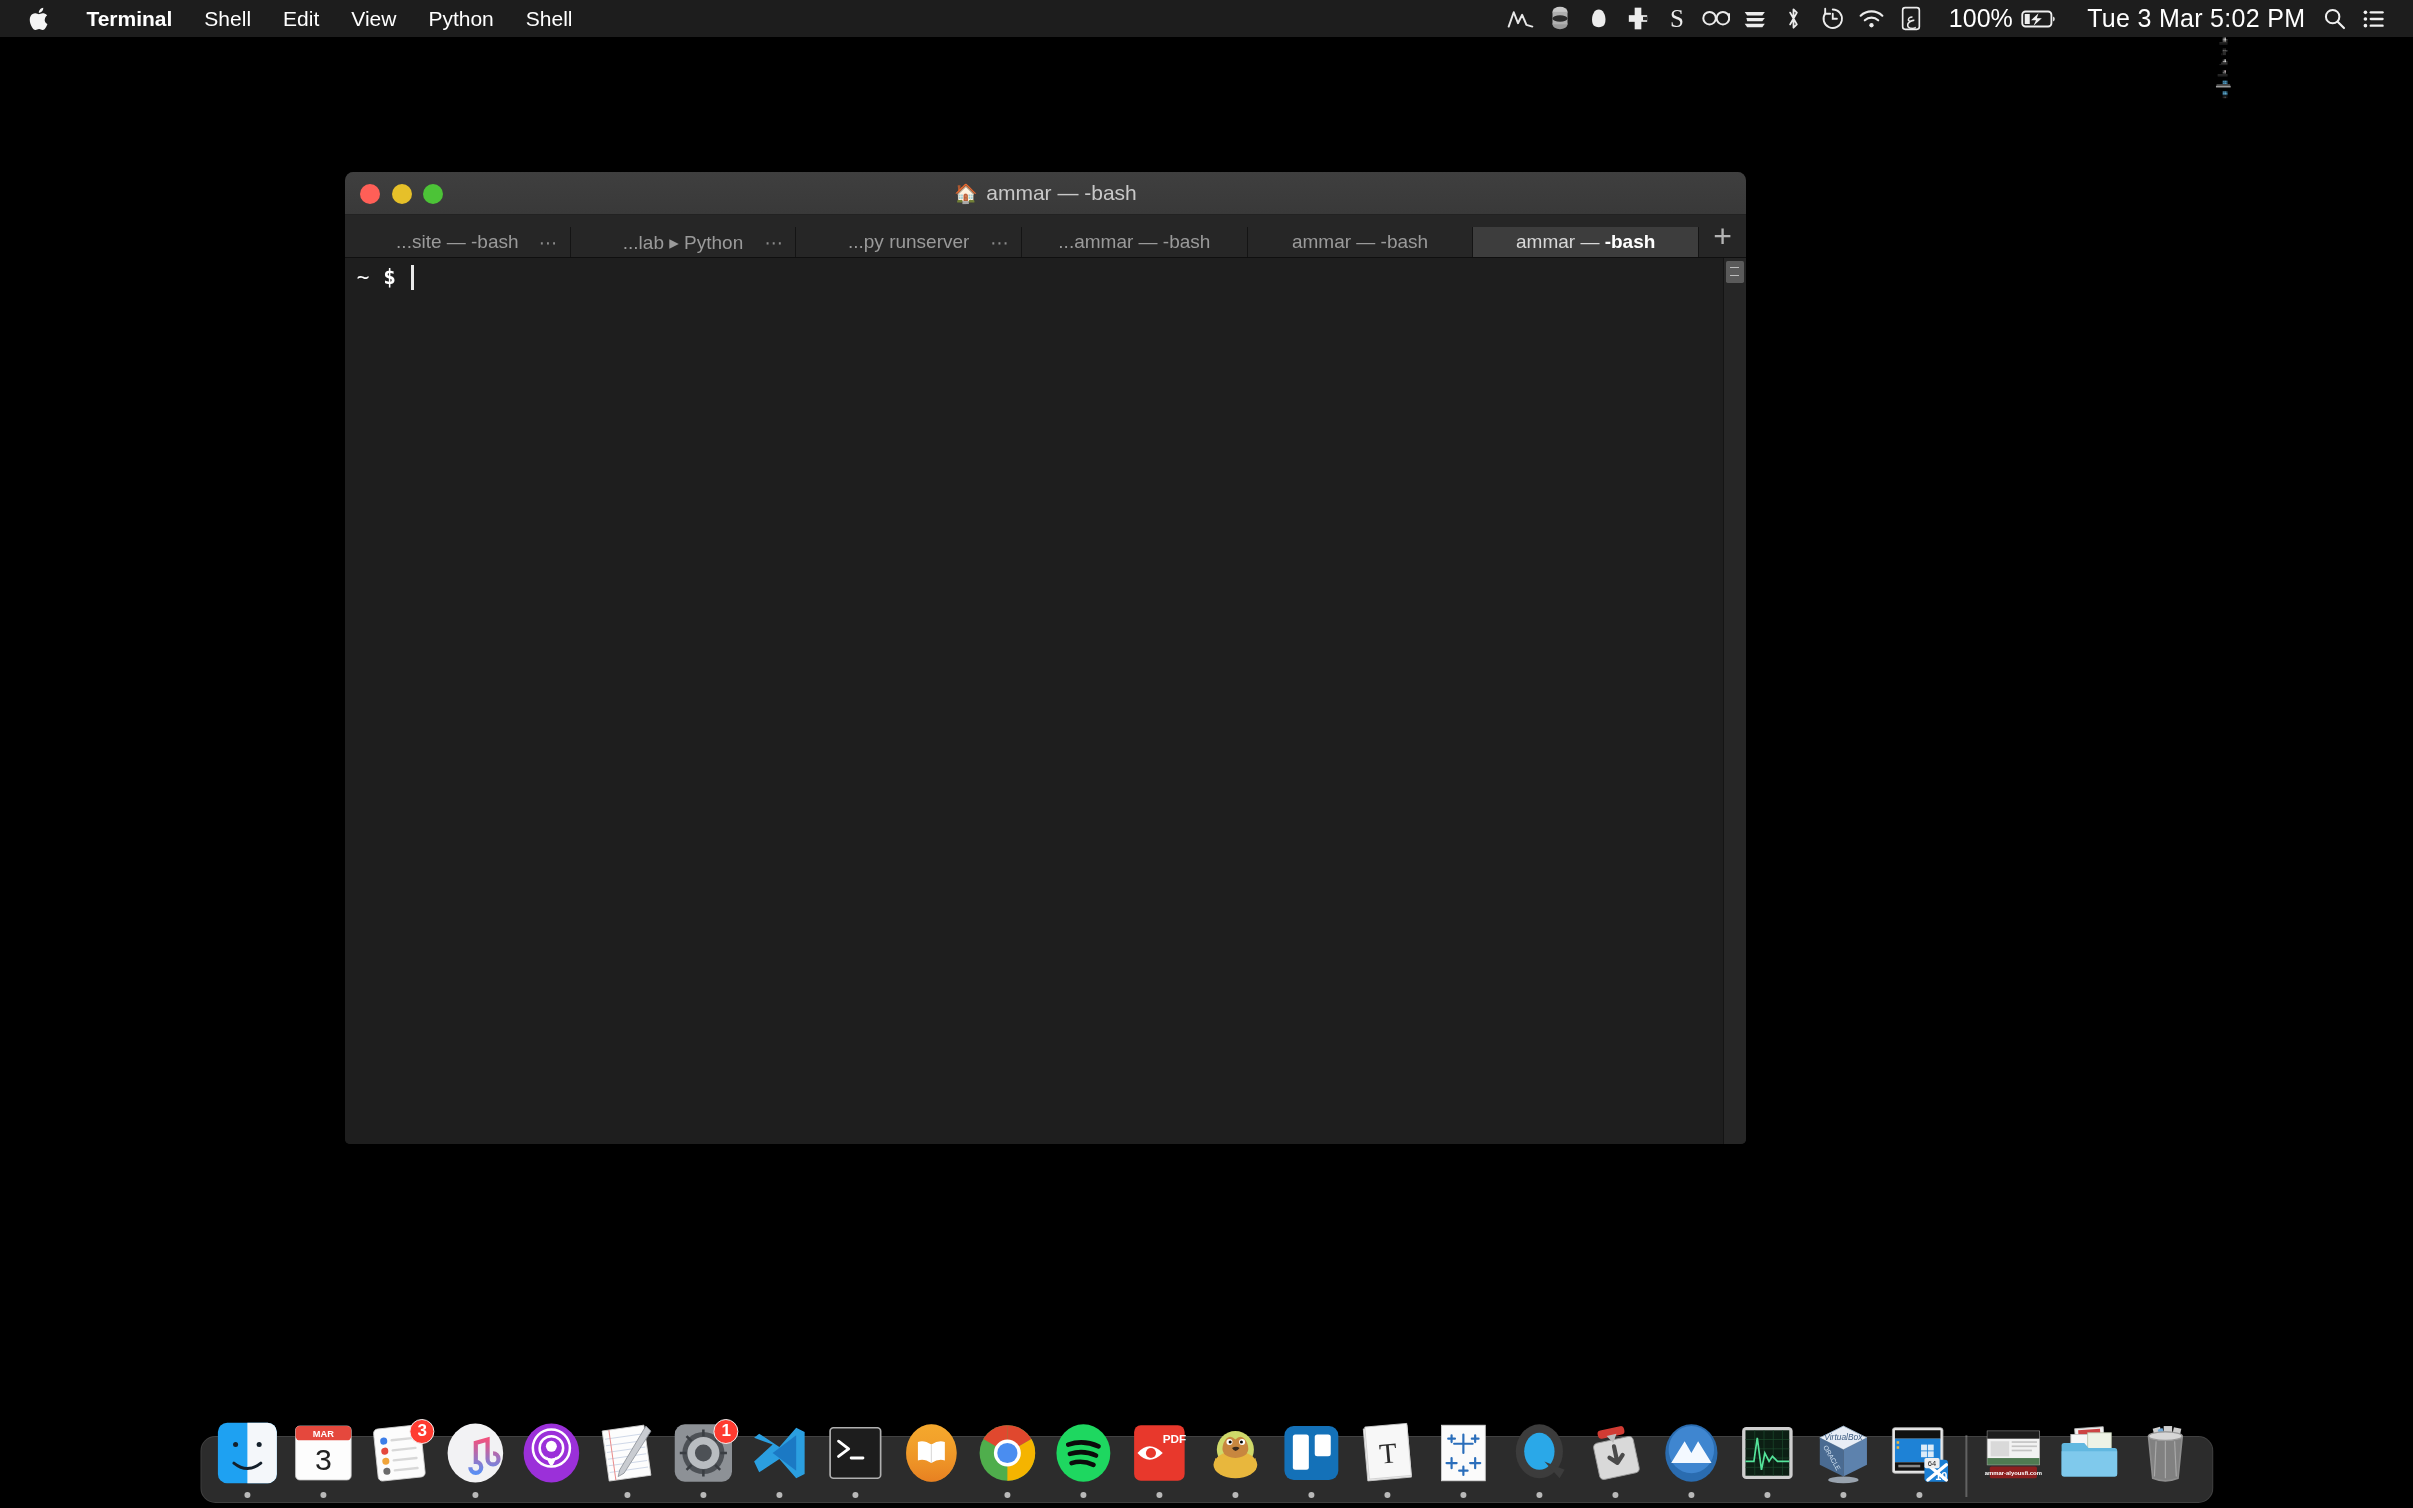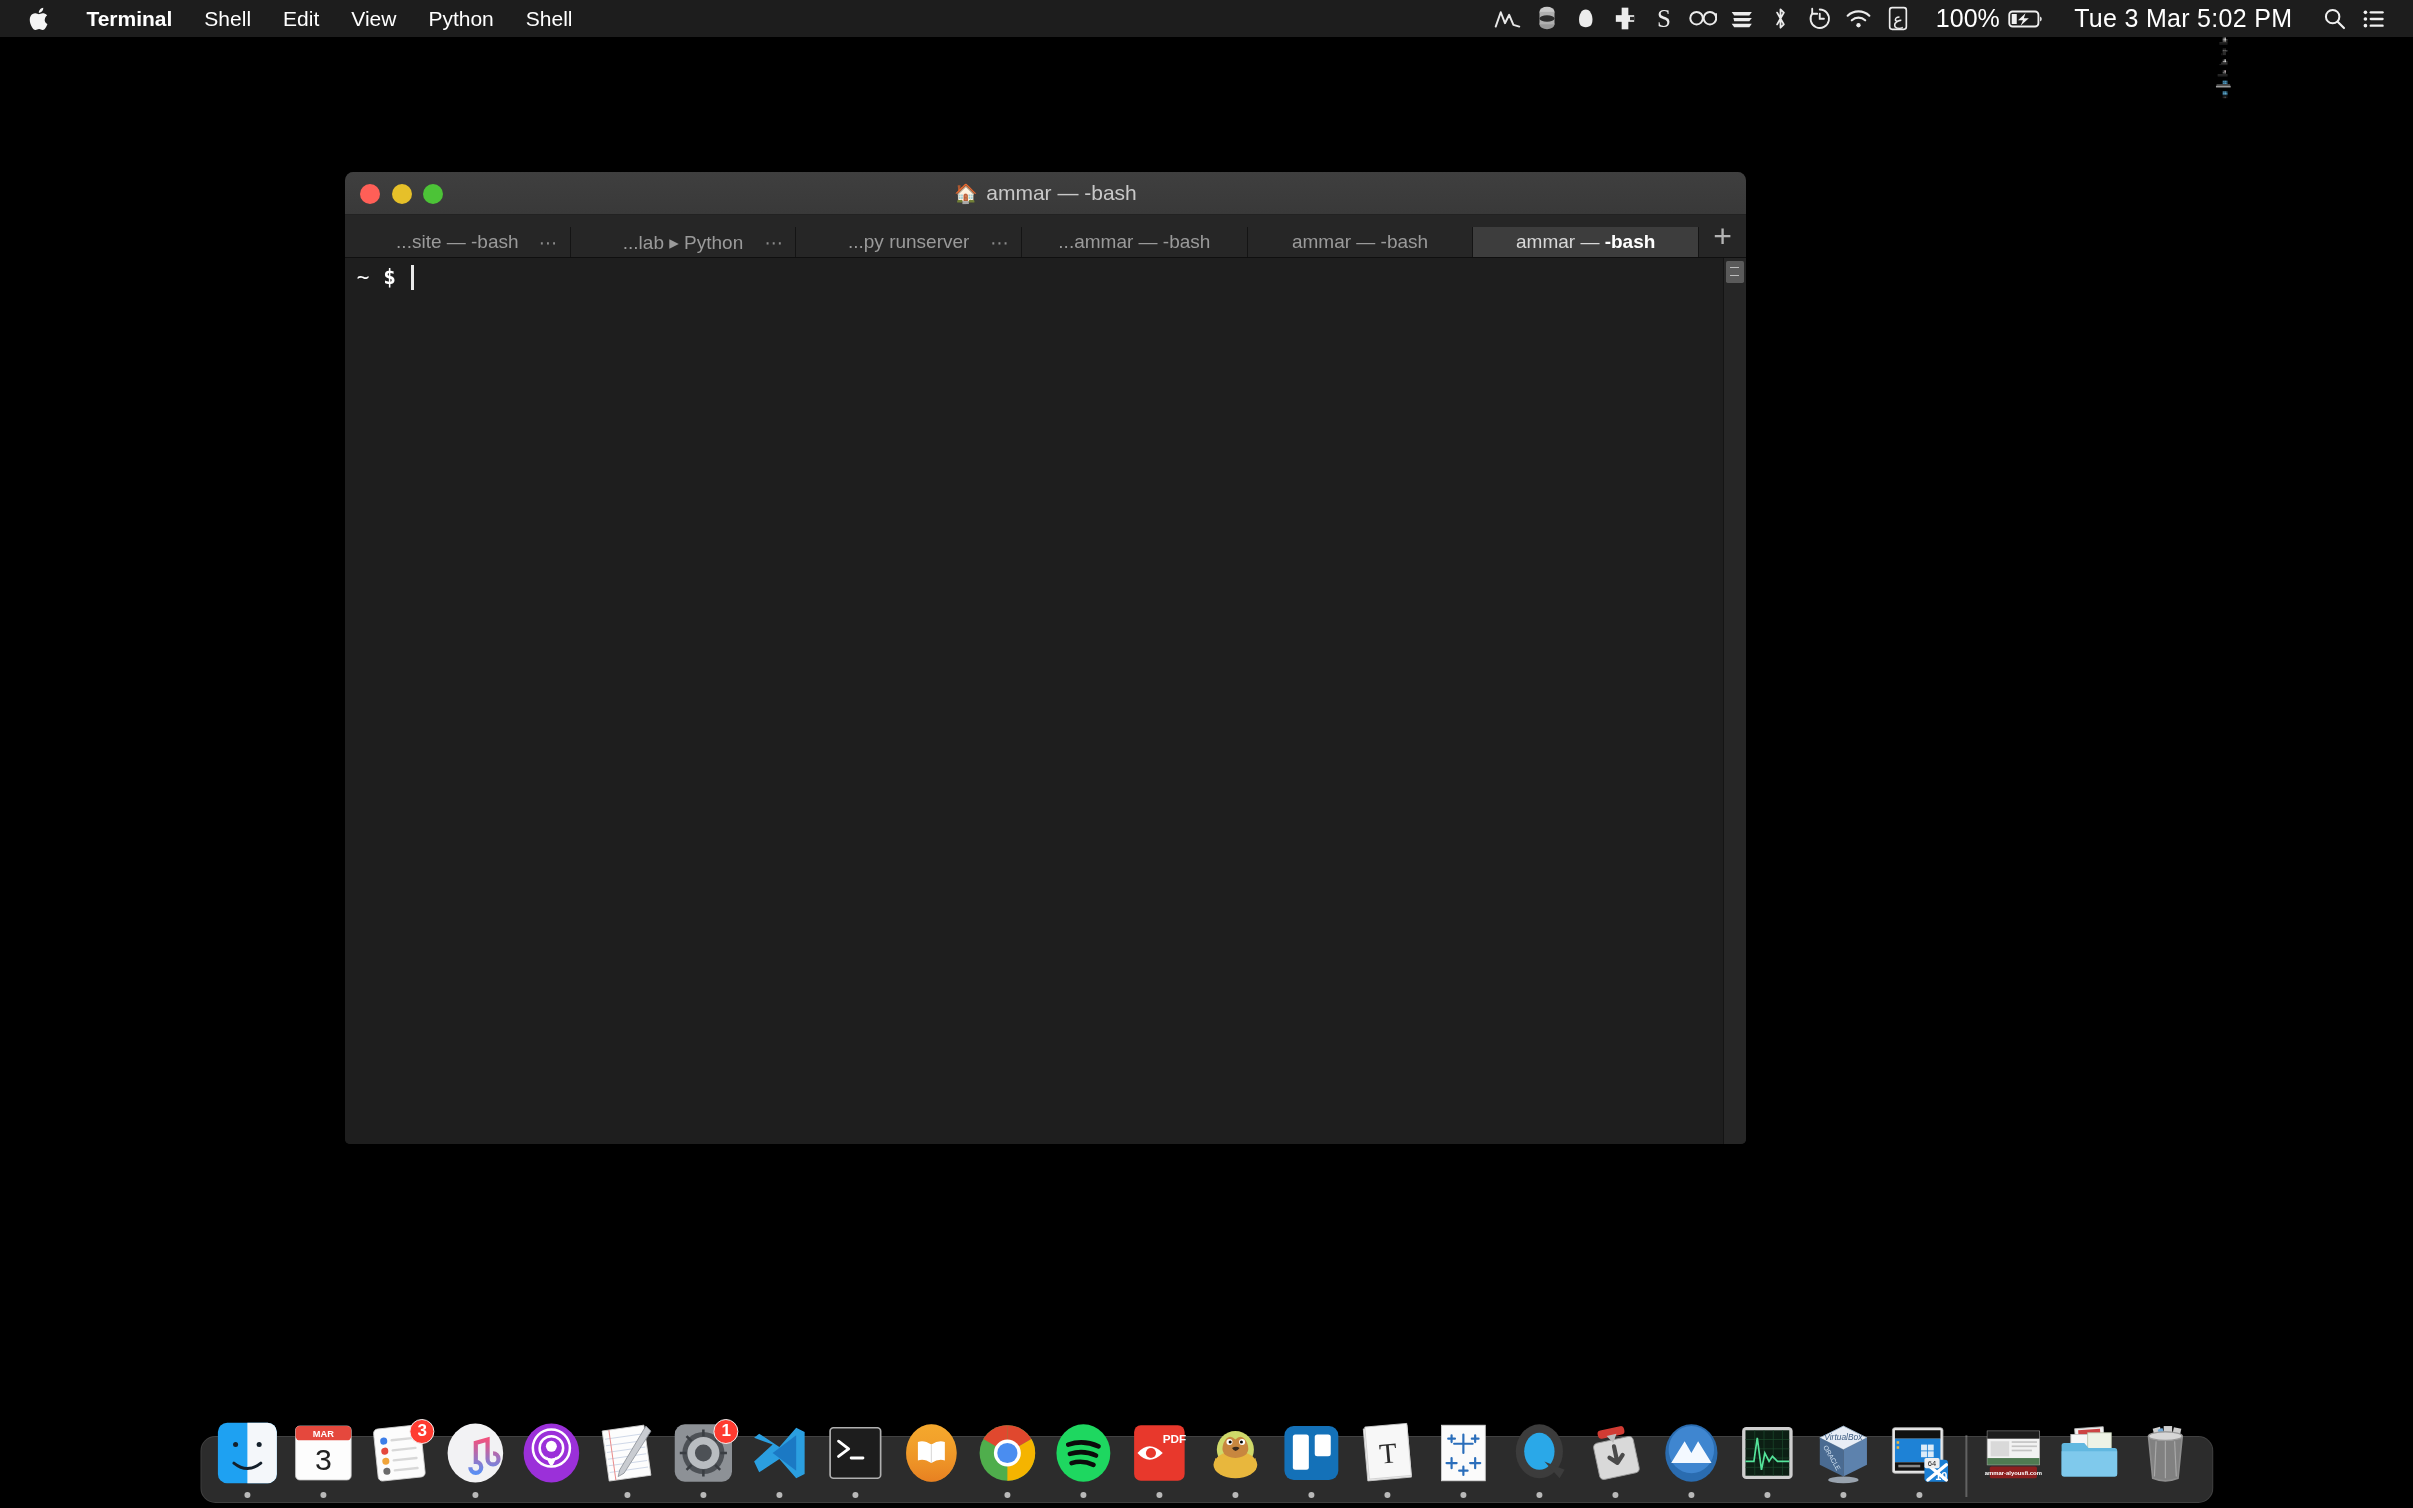--- a/index.html
+++ b/index.html
@@ -34,21 +34,21 @@
   }
   .status-icon {
     width:39px; height:37px; display:flex; align-items:center; justify-content:center;
     color:#f0f0f0;
   }
   .status-text {
     font-size:25px; color:#fff; padding:0 6.7px; white-space:nowrap;
     display:flex; align-items:center; height:37px;
   }
   #battery-pct { margin-left:11.7px; }
-  #clock { margin-left:22px; margin-right:16px; letter-spacing:0.3px; }
+  #clock { margin-left:22px; margin-right:3px; letter-spacing:0.3px; }
 
   
   #right-blur {
     position:absolute; right:0; top:37px; width:221px; height:880px;
     z-index:5; pointer-events:none;
   }
 
   
   #terminal-window {
     position:absolute; left:345px; top:172px; width:1401px; height:972px;

